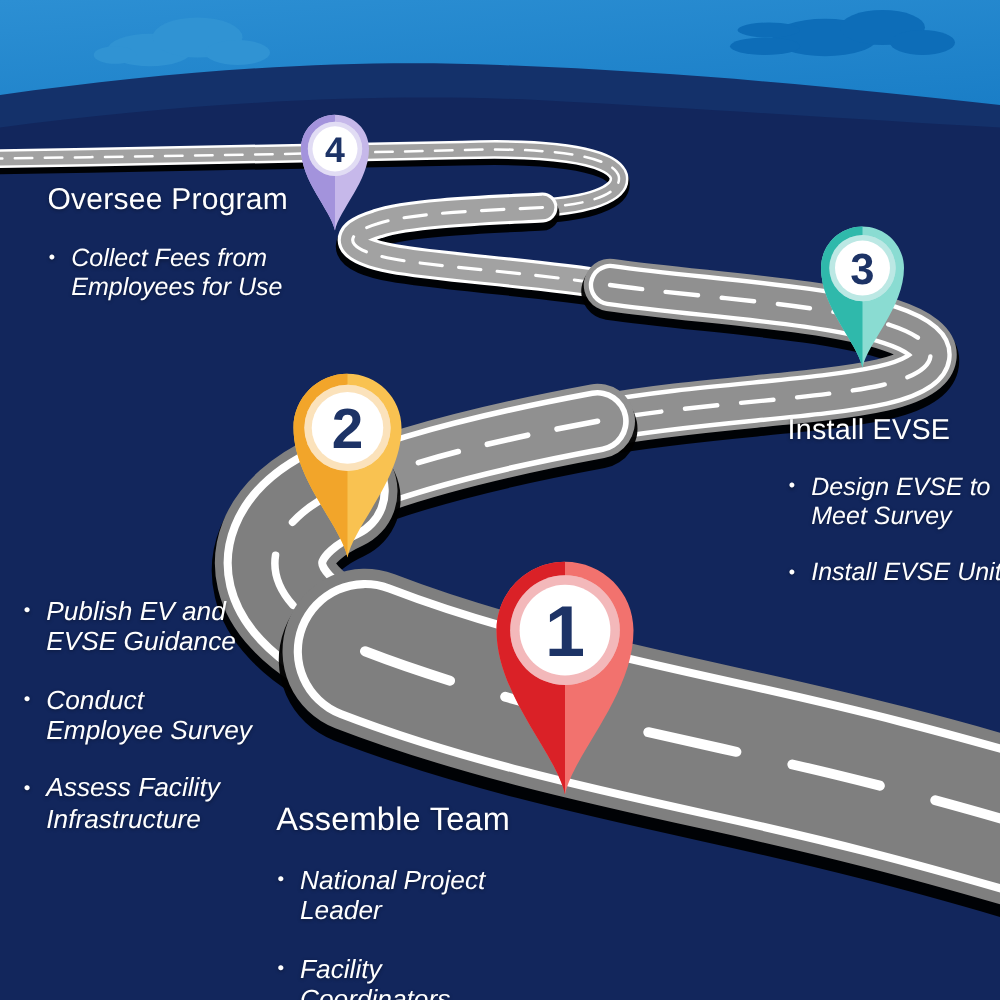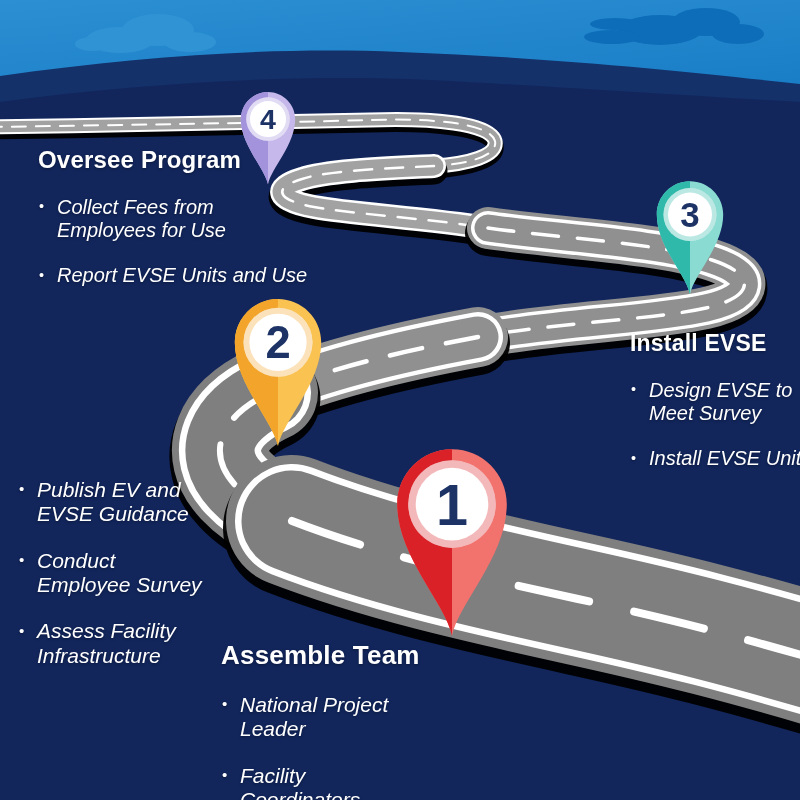--- a/index.html
+++ b/index.html
@@ -1,20 +1,20 @@
 <!DOCTYPE html>
 <html><head>
 <meta charset="utf-8">
 <style>
   html,body{margin:0;padding:0;}
   body{width:800px;height:800px;background:#12265c;font-family:"Liberation Sans",sans-serif;}
   #stage{position:relative;width:800px;height:800px;overflow:hidden;background:#12265c;}
   #scene{position:absolute;left:0;top:0;}
   .step-text{position:absolute;color:#ffffff;text-shadow:0 1px 3px rgba(0,0,0,.38);}
-  .step-text h2{margin:0 0 10px 0;font-weight:700;letter-spacing:.2px;}
+  .step-text h2{margin:0 0 10px 0;font-weight:400;letter-spacing:.2px;}
   .step-text ul{list-style:none;margin:0;padding:0;}
   .step-text li{position:relative;padding-left:19px;margin-bottom:10px;font-style:italic;line-height:1.16;margin-top:22px;}
   .step-text li::before{content:"•";position:absolute;left:1px;top:0.16em;font-size:0.72em;font-style:normal;}
   .bt{white-space:pre-line;}
   .pin-num{font-family:"Liberation Sans",sans-serif;font-weight:700;}
 </style>
 </head>
 <body>
 
 <div id="stage">
@@ -130,21 +130,20 @@
     <circle cx="50" cy="46" r="26.5" fill="#ffffff"></circle>
     <text class="pin-num" x="50" y="61" font-size="42" text-anchor="middle" fill="#1d3366">1</text>
   </g>
 </svg>
 
   <div class="step-text" style="left:38px;top:146px;width:330px;font-size:20px;">
     <h2 style="font-size:24px;">Oversee Program</h2>
     <ul>
       <li><span class="bt">Collect Fees from
 Employees for Use</span></li>
-      <li><span class="bt">Report EVSE Units and Use</span></li>
     </ul>
   </div>
 
   <div class="step-text" style="left:630px;top:330px;width:185px;font-size:20px;">
     <h2 style="font-size:23px;">Install EVSE</h2>
     <ul>
       <li><span class="bt">Design EVSE to
 Meet Survey</span></li>
       <li><span class="bt">Install EVSE Units</span></li>
     </ul>

